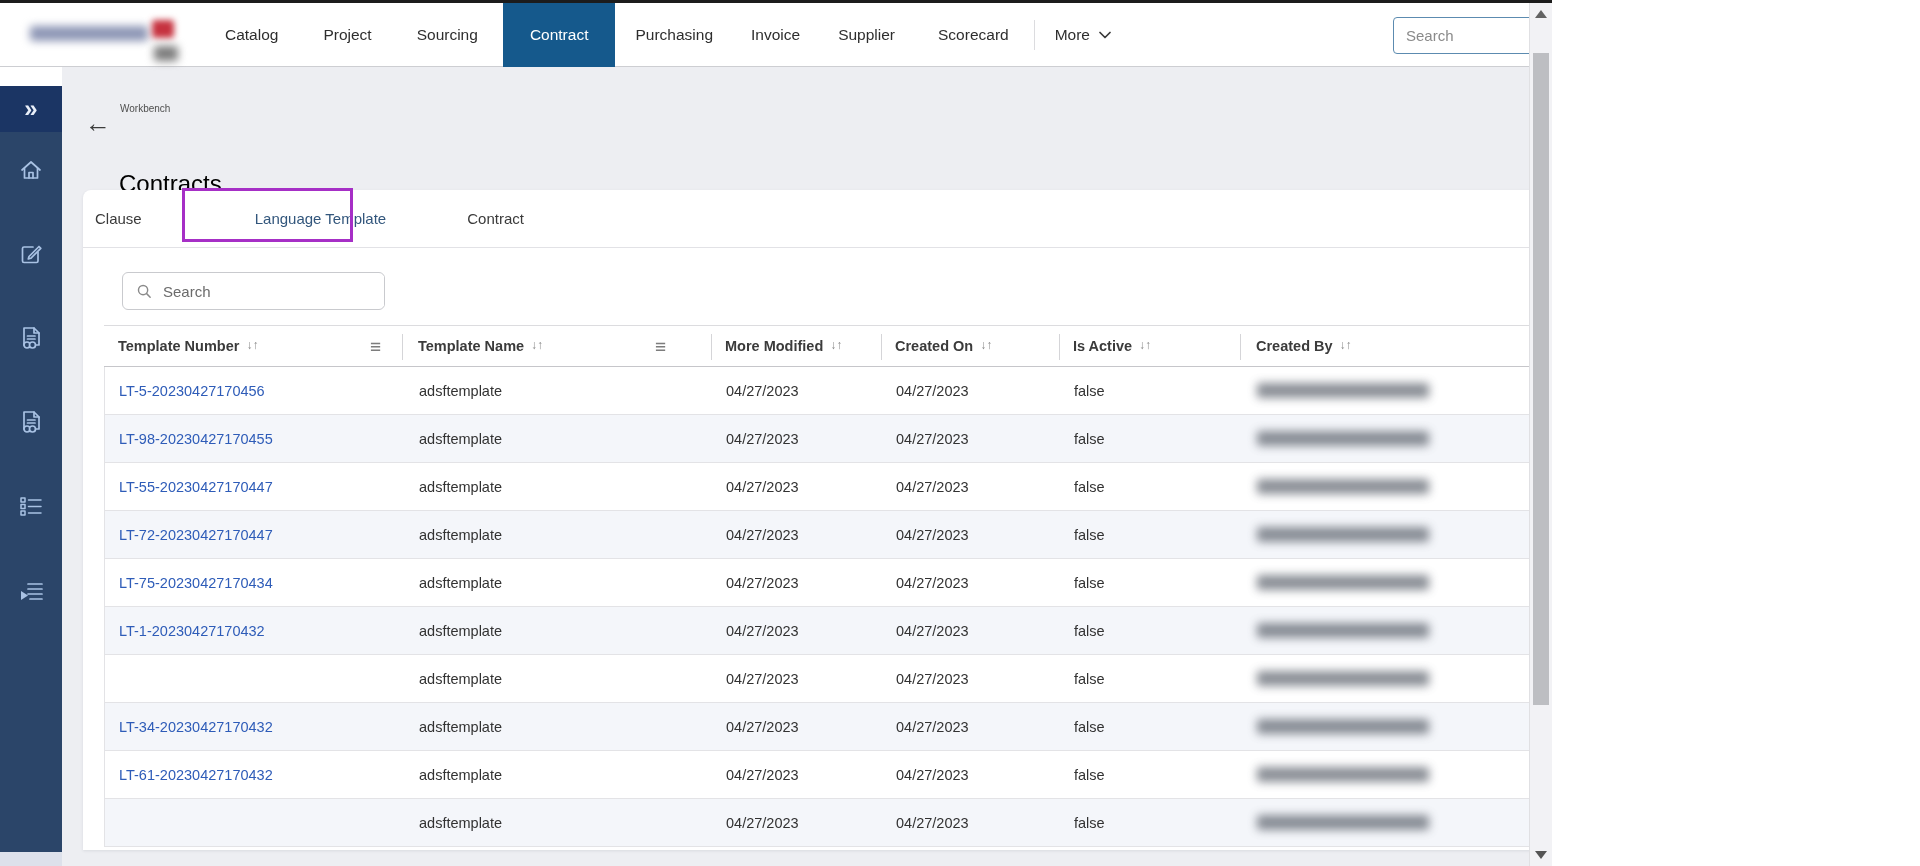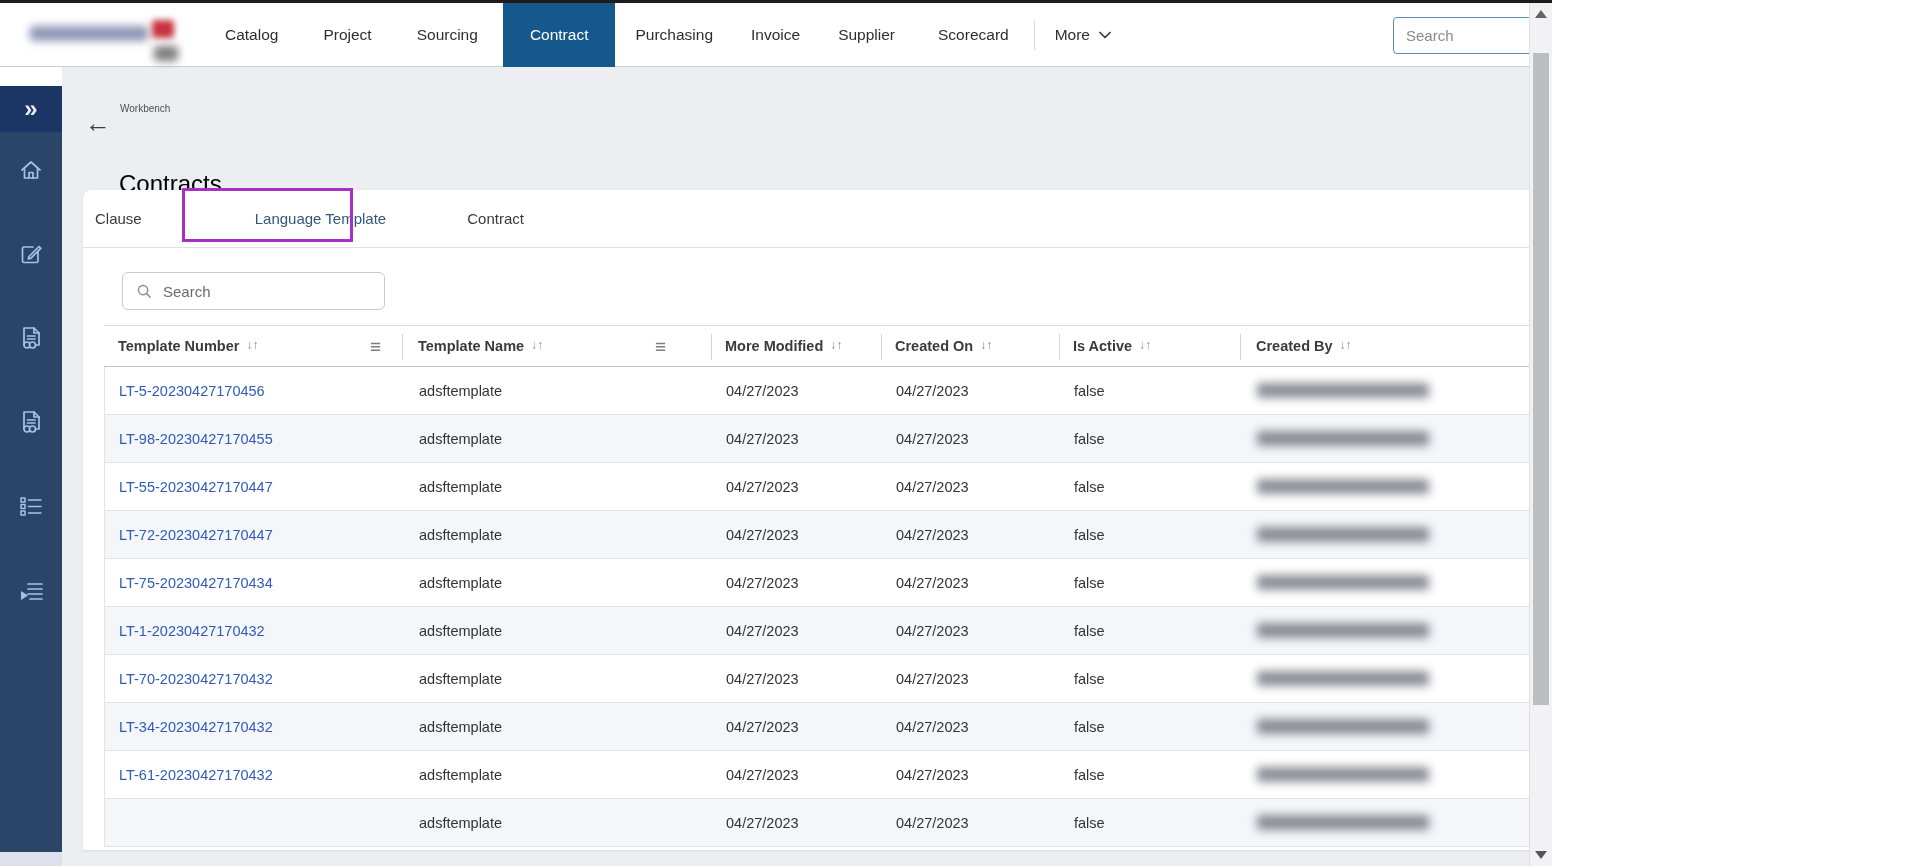--- a/index.html
+++ b/index.html
@@ -375,23 +375,20 @@
             </div>
     <div class="cell c5">
               <span>false</span>
             </div>
     <div class="cell c6">
               <div class="blur-bar"></div>
             </div>
   </div>
 
   <div class="trow">
-    <div class="cell c1">
-              <a>LT-70-20230427170432</a>
-            </div>
     <div class="cell c2">
               <span>adsftemplate</span>
             </div>
     <div class="cell c3">
               <span>04/27/2023</span>
             </div>
     <div class="cell c4">
               <span>04/27/2023</span>
             </div>
     <div class="cell c5">

